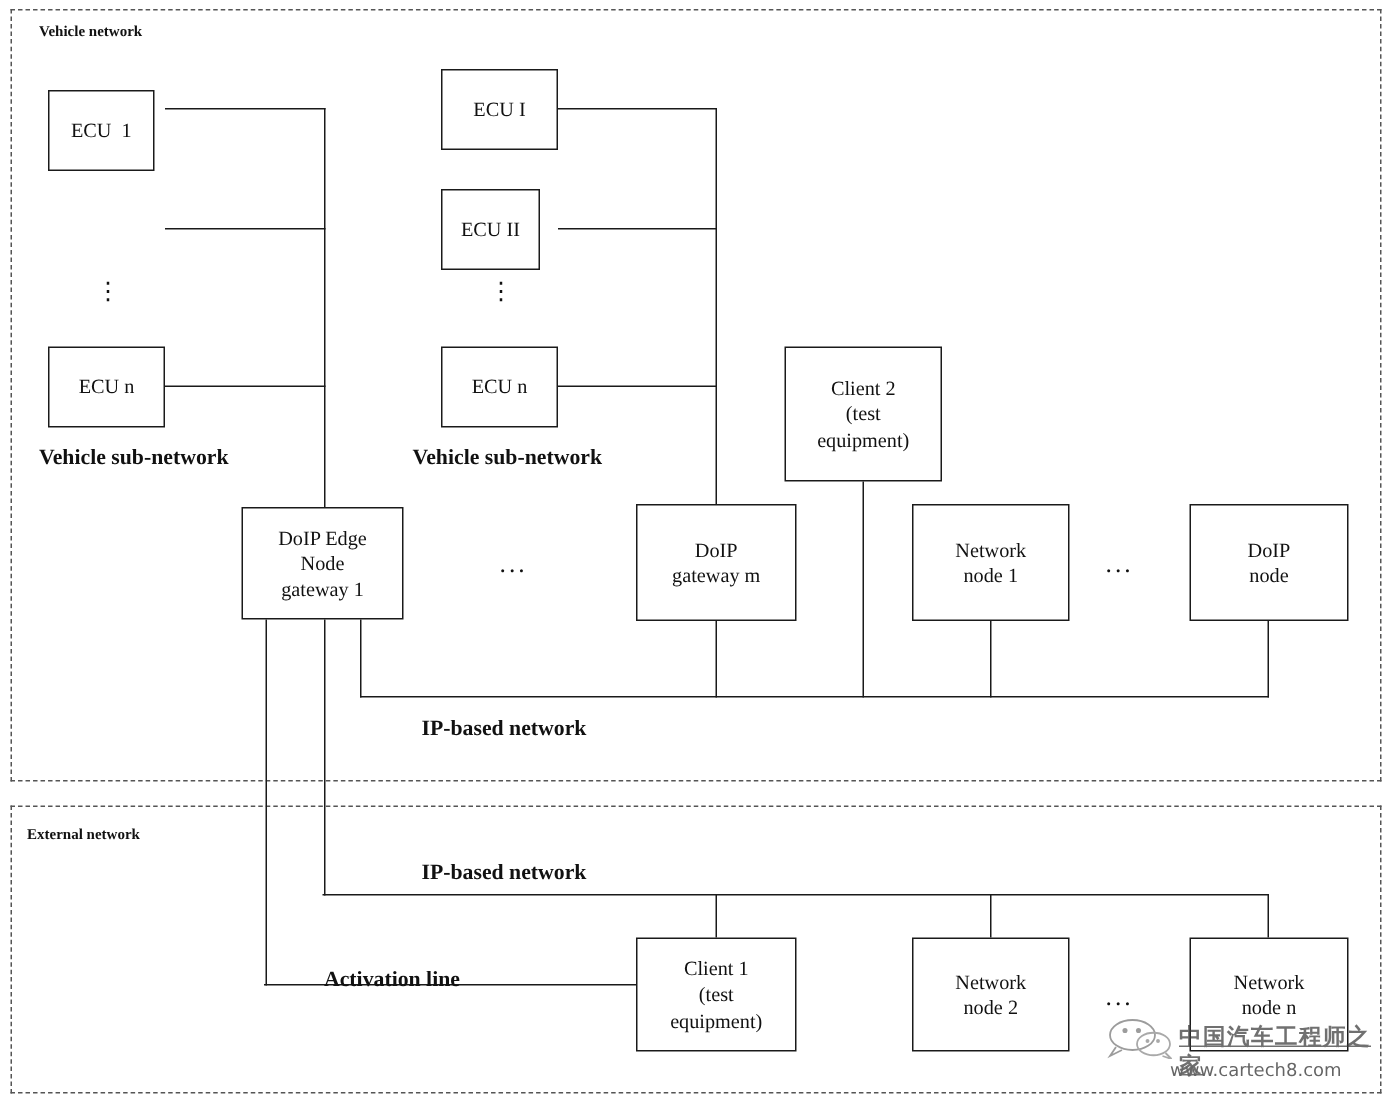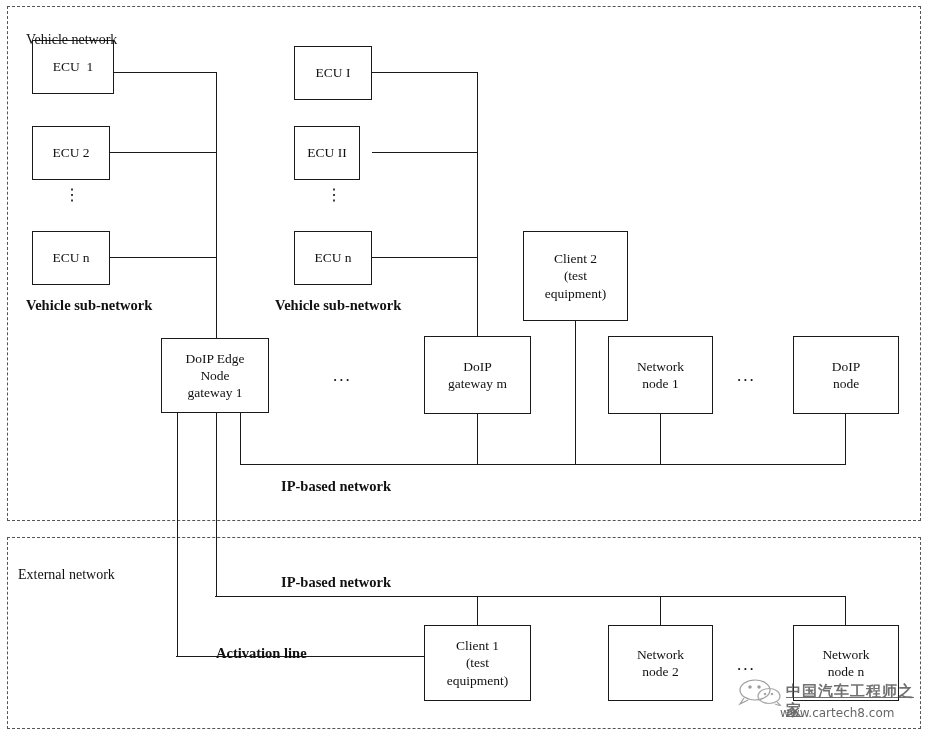--- a/index.html
+++ b/index.html
@@ -28,21 +28,21 @@
   }
   .node .ln{display:block;white-space:pre;}
 
   
   .hline{position:absolute;height:0;border-top:1.4px solid #1a1a1a;z-index:2;}
   .vline{position:absolute;width:0;border-left:1.4px solid #1a1a1a;z-index:2;}
 
   
   .lbl{position:absolute;font-family:"Liberation Serif", serif;color:#111;white-space:nowrap;z-index:6;}
   .lbl.bold{font-weight:bold;font-size:14.5px;}
-  .lbl.title{font-weight:normal;font-size:14px;margin-top:16px;}
+  .lbl.title{font-weight:bold;font-size:10px;}
 
   
   .vdots{position:absolute;font-size:16px;line-height:5px;text-align:center;color:#111;z-index:6;
          font-family:"Liberation Serif", serif;}
   .vdots span{display:block;}
 
   
   .hdots{position:absolute;font-family:"Liberation Serif", serif;font-size:17px;color:#111;
          letter-spacing:2px;z-index:6;}
 
@@ -59,28 +59,25 @@
 <div id="stage">
 
   <div class="zone" style="left:7px;top:6px;width:914px;height:515px;"></div>
   <div class="zone" style="left:7px;top:537px;width:914px;height:192px;"></div>
 
   <div class="lbl title" style="left:26px;top:16px;">Vehicle network</div>
   <div class="lbl title" style="left:18px;top:551px;">External network</div>
 
   <div class="vline" style="left:216px;top:72px;height:267px;"></div>
 
-  <div class="node" style="left:32px;top:40px;width:82px;height:54px;">
+  <div class="node" style="left:32px;top:60px;width:71px;height:54px;">
     <span class="ln">ECU  1</span>
   </div>
   <div class="hline" style="left:110px;top:72px;width:107px;"></div>
 
-  <div class="node" style="left:32px;top:126px;width:78px;height:54px;">
-    <span class="ln">ECU 2</span>
-  </div>
   <div class="hline" style="left:110px;top:152px;width:107px;"></div>
 
   <div class="vdots" style="left:62px;top:192px;width:20px;">
     <span>⋮</span>
   </div>
 
   <div class="node" style="left:32px;top:231px;width:78px;height:54px;">
     <span class="ln">ECU n</span>
   </div>
   <div class="hline" style="left:110px;top:257px;width:107px;"></div>

